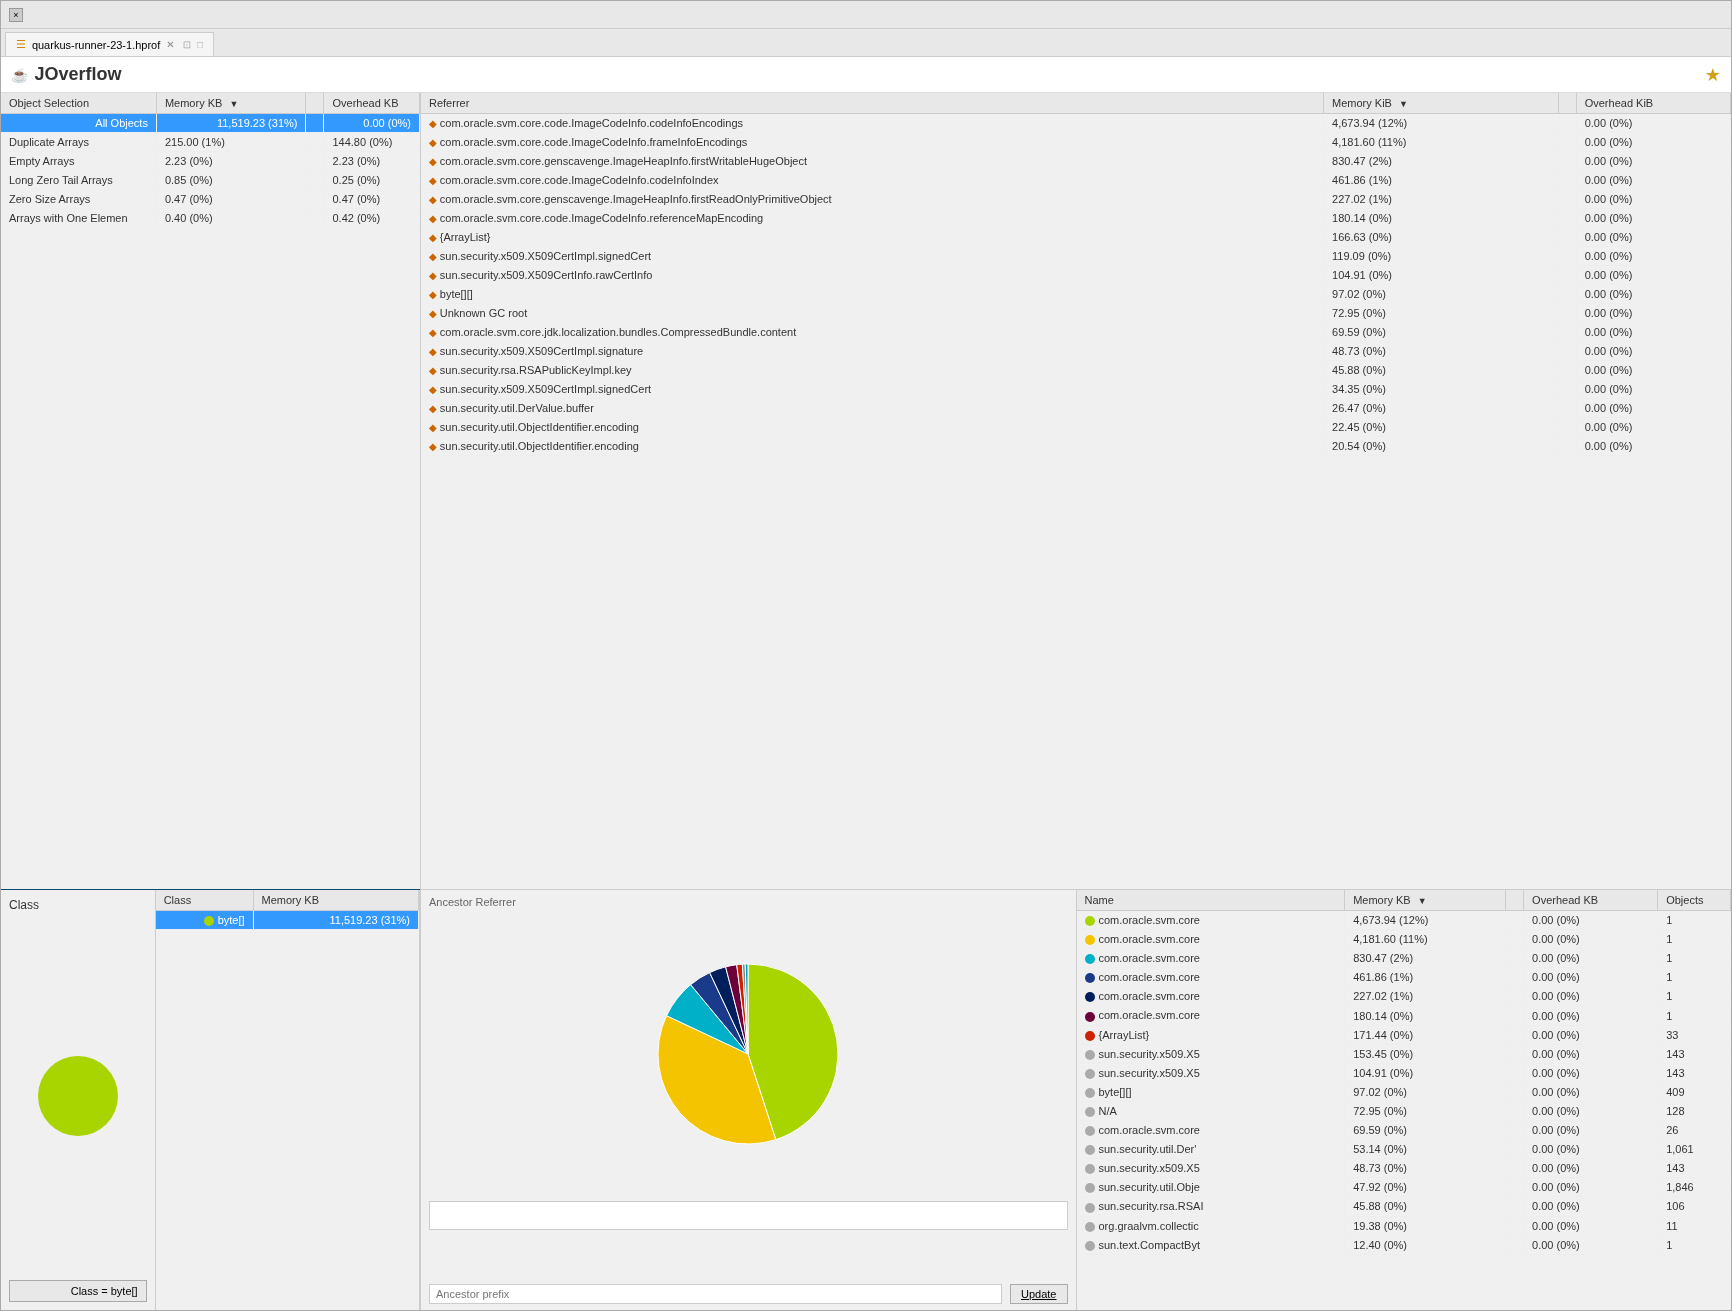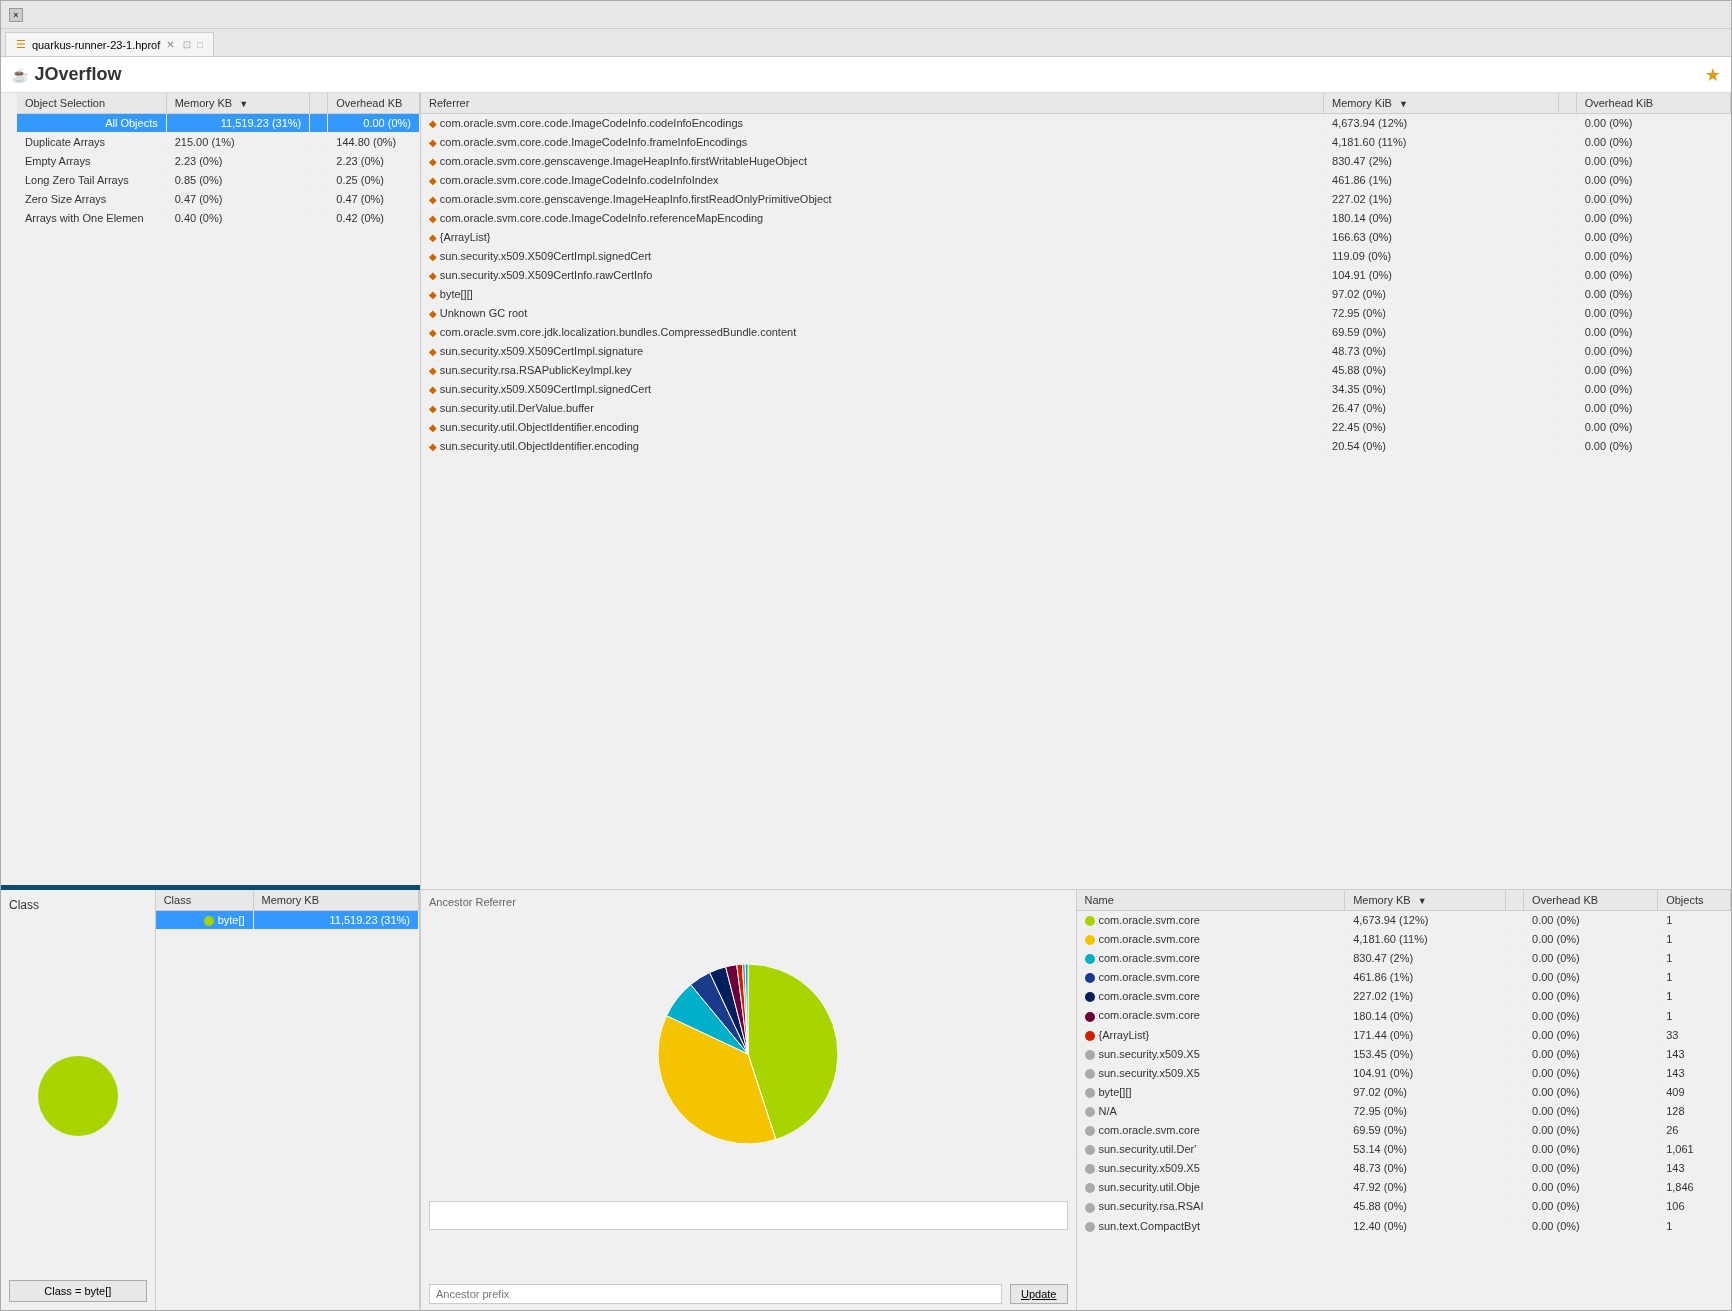--- a/index.html
+++ b/index.html
@@ -12,41 +12,41 @@
     .tab { background: #f5f5f5; border: 1px solid #ccc; border-bottom: none; padding: 4px 10px; font-size: 11px; display: flex; align-items: center; gap: 6px; height: 24px; }
     .app-header { background: #fff; border-bottom: 1px solid #ddd; height: 36px; display: flex; align-items: center; padding: 0 10px; gap: 6px; }
     .app-title { font-size: 18px; font-weight: bold; color: #333; }
     .joverflow-icon { color: #cc8800; font-size: 14px; }
     .gold-icon { color: #d4a017; font-size: 18px; margin-left: auto; }
 
     .main-content { display: flex; flex: 1; overflow: hidden; }
 
     
     .left-panel { width: 420px; display: flex; flex-direction: column; border-right: 1px solid #ccc; }
-    .top-left { flex: 1; border-bottom: 5px solid #0c4a6e; overflow: hidden; padding-left: 16px; }
+    .top-left { flex: 1; border-bottom: 1px solid #0c4a6e; overflow: hidden; }
     .bottom-left { height: 420px; display: flex; overflow: hidden; }
 
     
     .right-panel { flex: 1; display: flex; flex-direction: column; overflow: hidden; }
     .top-right { flex: 1; border-bottom: 1px solid #ccc; overflow: hidden; }
     .bottom-right { height: 420px; overflow: hidden; }
 
     
     table { width: 100%; border-collapse: collapse; font-size: 11px; }
     thead tr { background: #e8e8e8; }
     th { padding: 4px 8px; text-align: left; border-right: 1px solid #ccc; border-bottom: 1px solid #ccc; font-weight: normal; color: #333; white-space: nowrap; }
     td { padding: 3px 8px; border-right: 1px solid #eee; border-bottom: 1px solid #eee; white-space: nowrap; color: #333; }
     .selected-row td { background: #3399ff; color: white; text-align: right; }
     .sort-arrow { font-size: 9px; margin-left: 4px; }
 
     
     .class-label-panel { width: 155px; border-right: 1px solid #ccc; display: flex; flex-direction: column; padding: 8px; }
     .class-panel-label { font-size: 12px; color: #333; margin-bottom: 8px; font-weight: normal; }
     .pie-area { flex: 1; display: flex; align-items: center; justify-content: center; }
-    .filter-btn { margin-top: 8px; border: 1px solid #aaa; background: #e8e8e8; padding: 4px 8px; font-size: 11px; cursor: pointer; width: 100%; }
+    .filter-btn { margin-top: 8px; border: 1px solid #aaa; background: #e8e8e8; padding: 4px 8px; font-size: 11px; cursor: pointer; width: 100%; text-align: right; }
 
     .class-table-panel { width: 265px; border-right: 1px solid #ccc; overflow: hidden; }
 
     
     .ancestor-panel { flex: 1; display: flex; flex-direction: column; }
     .ancestor-title { padding: 6px 8px; font-size: 11px; color: #666; border-bottom: 1px solid #eee; }
     .ancestor-pie-area { height: 200px; display: flex; align-items: center; justify-content: center; border-bottom: 1px solid #eee; }
     .ancestor-footer { display: flex; align-items: center; gap: 8px; padding: 6px 8px; border-top: 1px solid #eee; }
     .ancestor-input { flex: 1; border: 1px solid #ccc; padding: 3px 6px; font-size: 11px; }
     .update-btn { border: 1px solid #aaa; background: #e8e8e8; padding: 3px 10px; font-size: 11px; cursor: pointer; text-decoration: underline; }
@@ -434,20 +434,27 @@
     <td>1,846</td>
   </tr>
                 <tr>
     <td><span class="dot" style="background:#aaaaaa;"></span>sun.security.rsa.RSAI</td>
     <td>45.88 (0%)</td>
     <td></td>
     <td>0.00 (0%)</td>
     <td>106</td>
   </tr>
                 <tr>
+    <td><span class="dot" style="background:#aaaaaa;"></span>org.graalvm.collectic</td>
+    <td>19.38 (0%)</td>
+    <td></td>
+    <td>0.00 (0%)</td>
+    <td>11</td>
+  </tr>
+                <tr>
     <td><span class="dot" style="background:#aaaaaa;"></span>sun.text.CompactByt</td>
     <td>12.40 (0%)</td>
     <td></td>
     <td>0.00 (0%)</td>
     <td>1</td>
   </tr>
               </tbody>
           </table>
         </div>
       </div>

